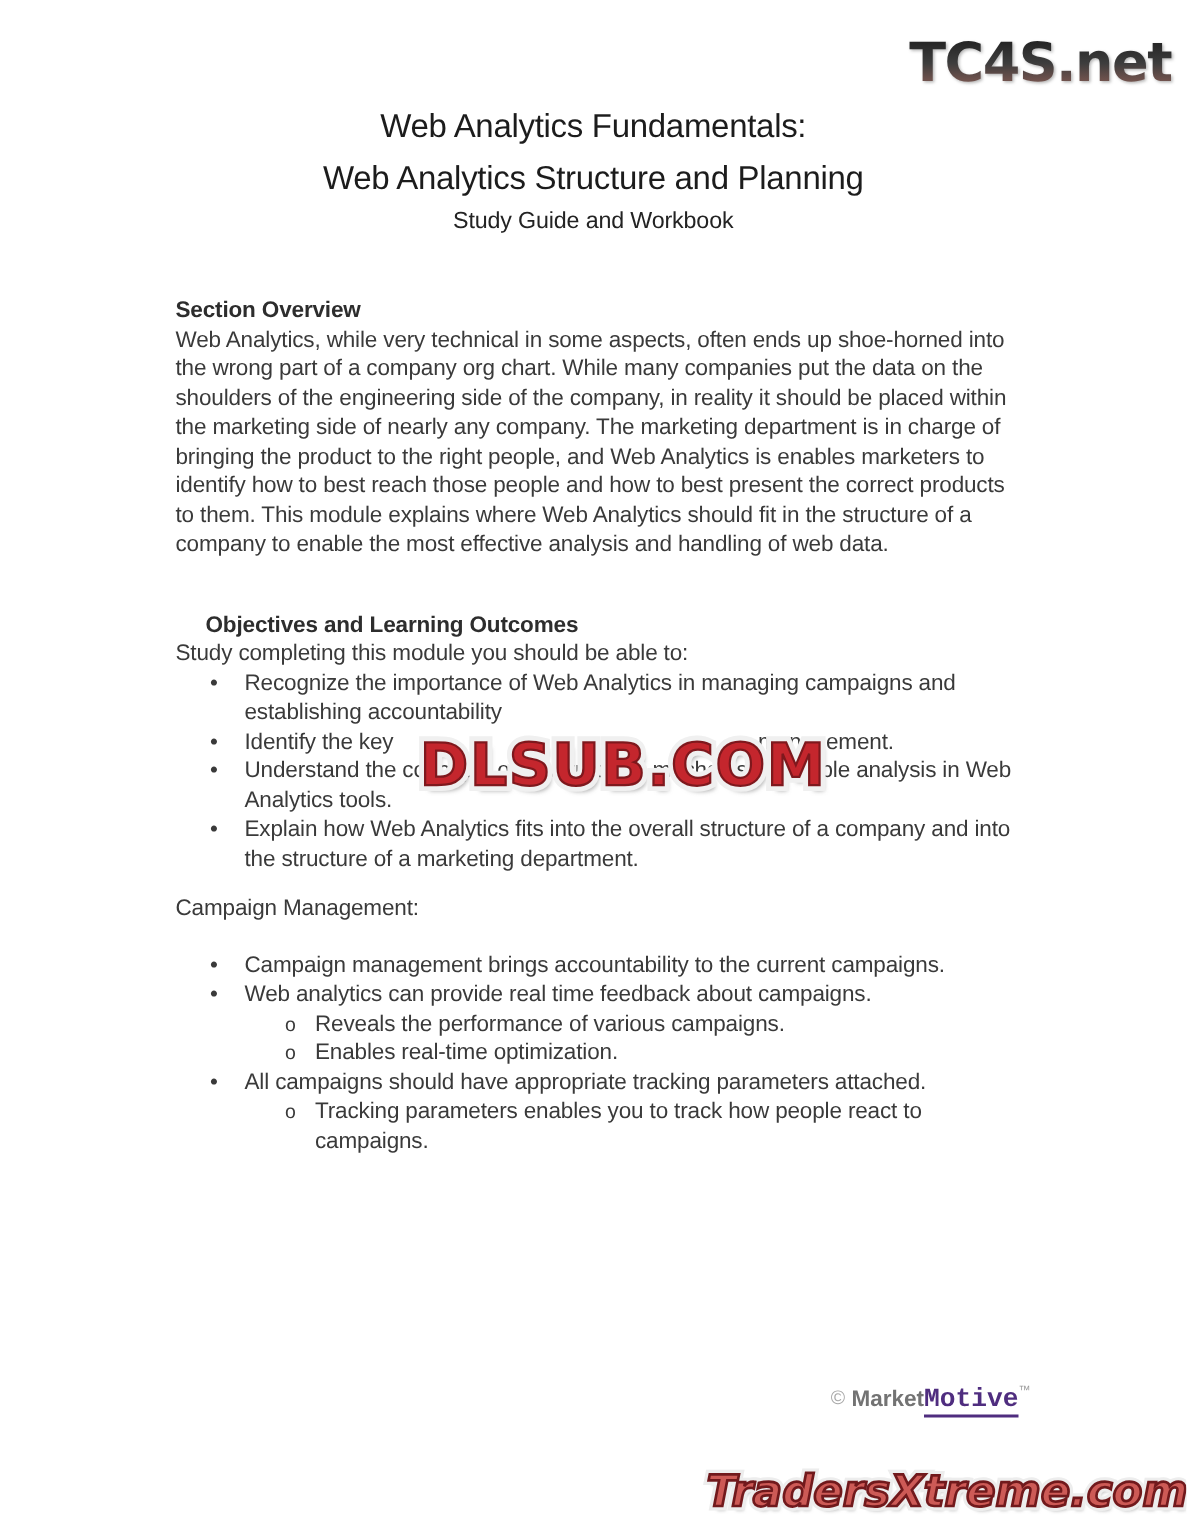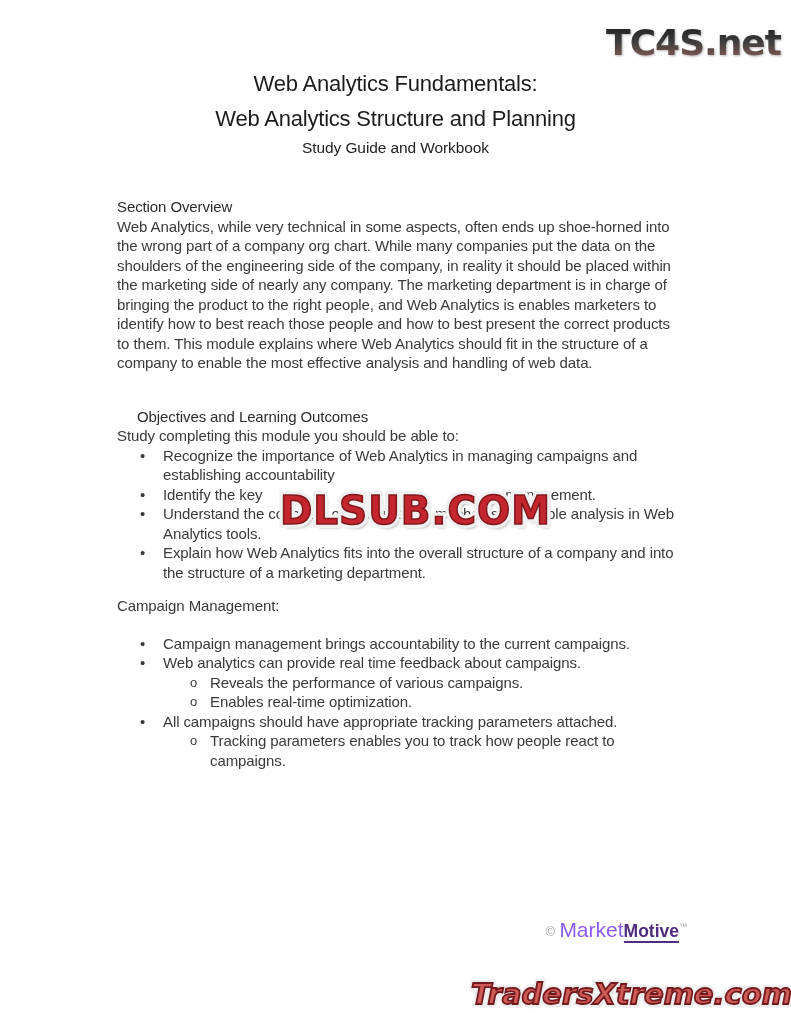--- a/index.html
+++ b/index.html
@@ -21,21 +21,21 @@
     margin-top:20px;
   }
 
   
   .title-block { padding-top:66px; text-align:center; color:#1c1c1c; }
   .title-line { font-size:22px; line-height:35px; letter-spacing:-0.2px; }
   .subtitle { font-size:15.5px; line-height:23px; color:#232323; }
 
   
   .content { margin:38px 0 0 117px; width:562px; }
-  .heading { font-weight:normal; color:#2d2d2d; }
+  .heading { font-weight:bold; color:#2d2d2d; }
   .mt-obj { margin-top:34px;margin-left:20px; }
   .mt-kt { margin-top:40px; }
   .mt-cm { margin-top:14px; }
   .mt-list { margin-top:18px; }
 
   .bullet-row { display:flex; padding-left:23px; }
   .bullet-row .marker { width:23px; flex:none; }
   .bullet-row .btext { flex:1; }
   .sub-row { display:flex; padding-left:73px; }
   .sub-row .marker { width:20px; flex:none; font-size:13px; }
@@ -51,22 +51,22 @@
   .wm .layer { position:absolute; left:0; right:0; top:0; white-space:nowrap; }
   .wm .back {
     -webkit-text-stroke:8px #f0f0f0; color:#f0f0f0;
     text-shadow:3px 4px 3px rgba(110,110,110,0.55);
   }
   .wm .front { color:#c4262d; -webkit-text-stroke:1.5px #7e181d; }
 
   
   .mm { position:absolute; top:917px; right:104px; white-space:nowrap; letter-spacing:0; }
   .mm .copy { color:#a8a8a8; font-size:13px; vertical-align:1px; }
-  .mm .market { color:#8b5cf6; font-size:21px; }
-  .mm .motive { color:#4f2d7f; font-size:17.5px; font-weight:bold; border-bottom:2px solid #4f2d7f; }
+  .mm .market { color:#737373; font-size:15px;font-weight:bold; }
+  .mm .motive { color:#4f2d7f; font-size:17.5px; font-weight:bold; border-bottom:2px solid #4f2d7f;font-family:Liberation Mono, monospace; }
   .mm .tm { color:#9a9a9a; font-size:8px; vertical-align:8px; }
 
   
   .banner {
     position:absolute; top:976px; right:10px; width:310px; height:40px;
     font-family:"DejaVu Sans", sans-serif; font-weight:800; font-size:29px; line-height:36px;
     text-align:center; letter-spacing:0px; pointer-events:none;
   }
   .banner .layer { position:absolute; left:0; right:0; top:0; white-space:nowrap;font-style:italic; }
   .banner .back {

